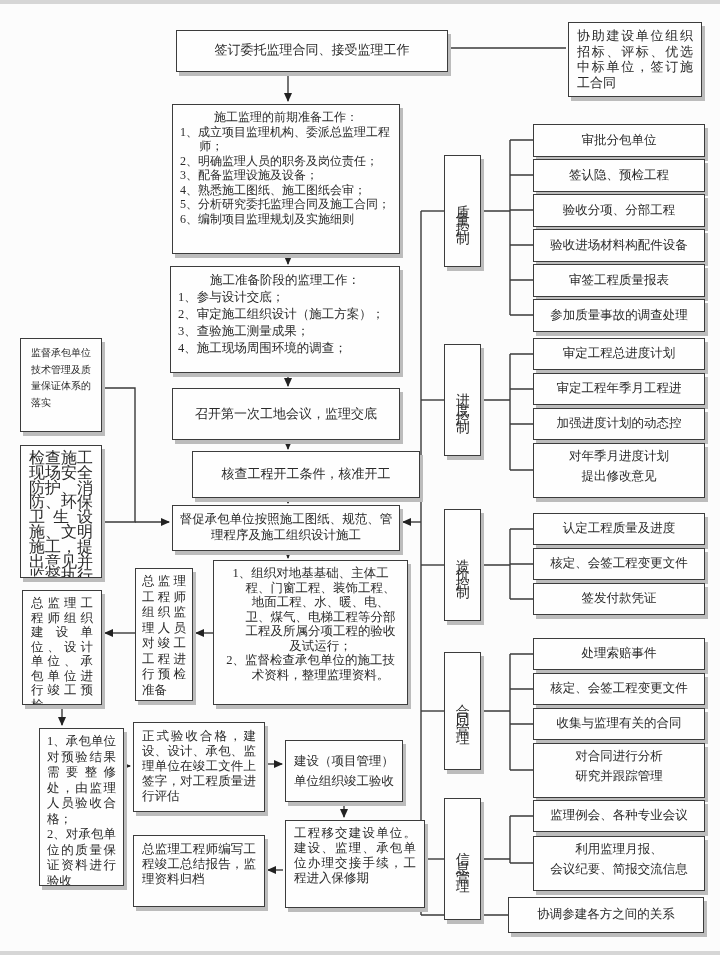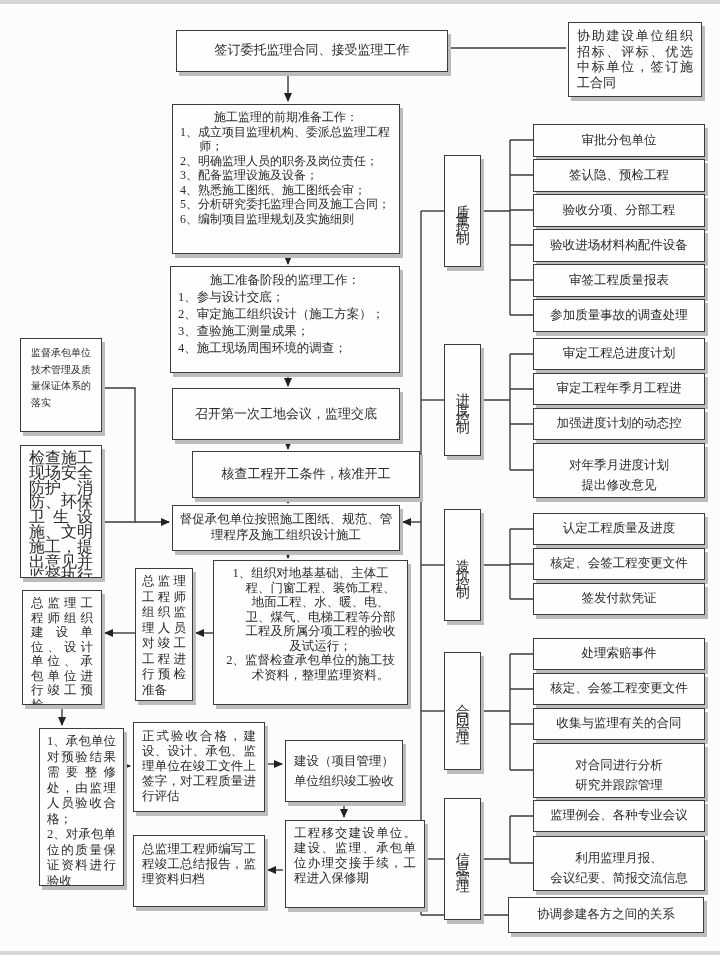--- a/index.html
+++ b/index.html
@@ -10,21 +10,21 @@
   }
   .edge{position:absolute;left:0;width:100%;background:#d6d6d6;}
   svg.wires{position:absolute;left:0;top:0;z-index:1;}
   .bx{
     position:absolute;z-index:2;box-sizing:border-box;
     background:#fefefe;border:1.5px solid #3c3c3c;
     box-shadow:3px 4px 0 #bcbcbc;
     font-size:13px;line-height:1.25;
   }
   .c{display:flex;align-items:center;justify-content:center;text-align:center;padding:2px 4px;}
-  .col{display:flex;flex-direction:column;align-items:center;justify-content:flex-end;text-align:center;padding:2px 4px;}
+  .col{display:flex;flex-direction:column;align-items:center;justify-content:flex-start;text-align:center;padding:2px 4px;}
   .list{padding:5px 7px;font-size:12px;line-height:14.5px;overflow:hidden;}
   .hang{padding-left:1.6em;text-indent:-1.6em;}
   .ttl{text-align:center;}
   .just{text-align:justify;text-justify:inter-character;overflow:hidden;}
   .cat{
     display:flex;align-items:center;justify-content:center;
     writing-mode:vertical-rl;text-orientation:upright;
     font-size:14px;letter-spacing:9px;padding:4px 0;
   }
   .item{font-size:12.5px;}

